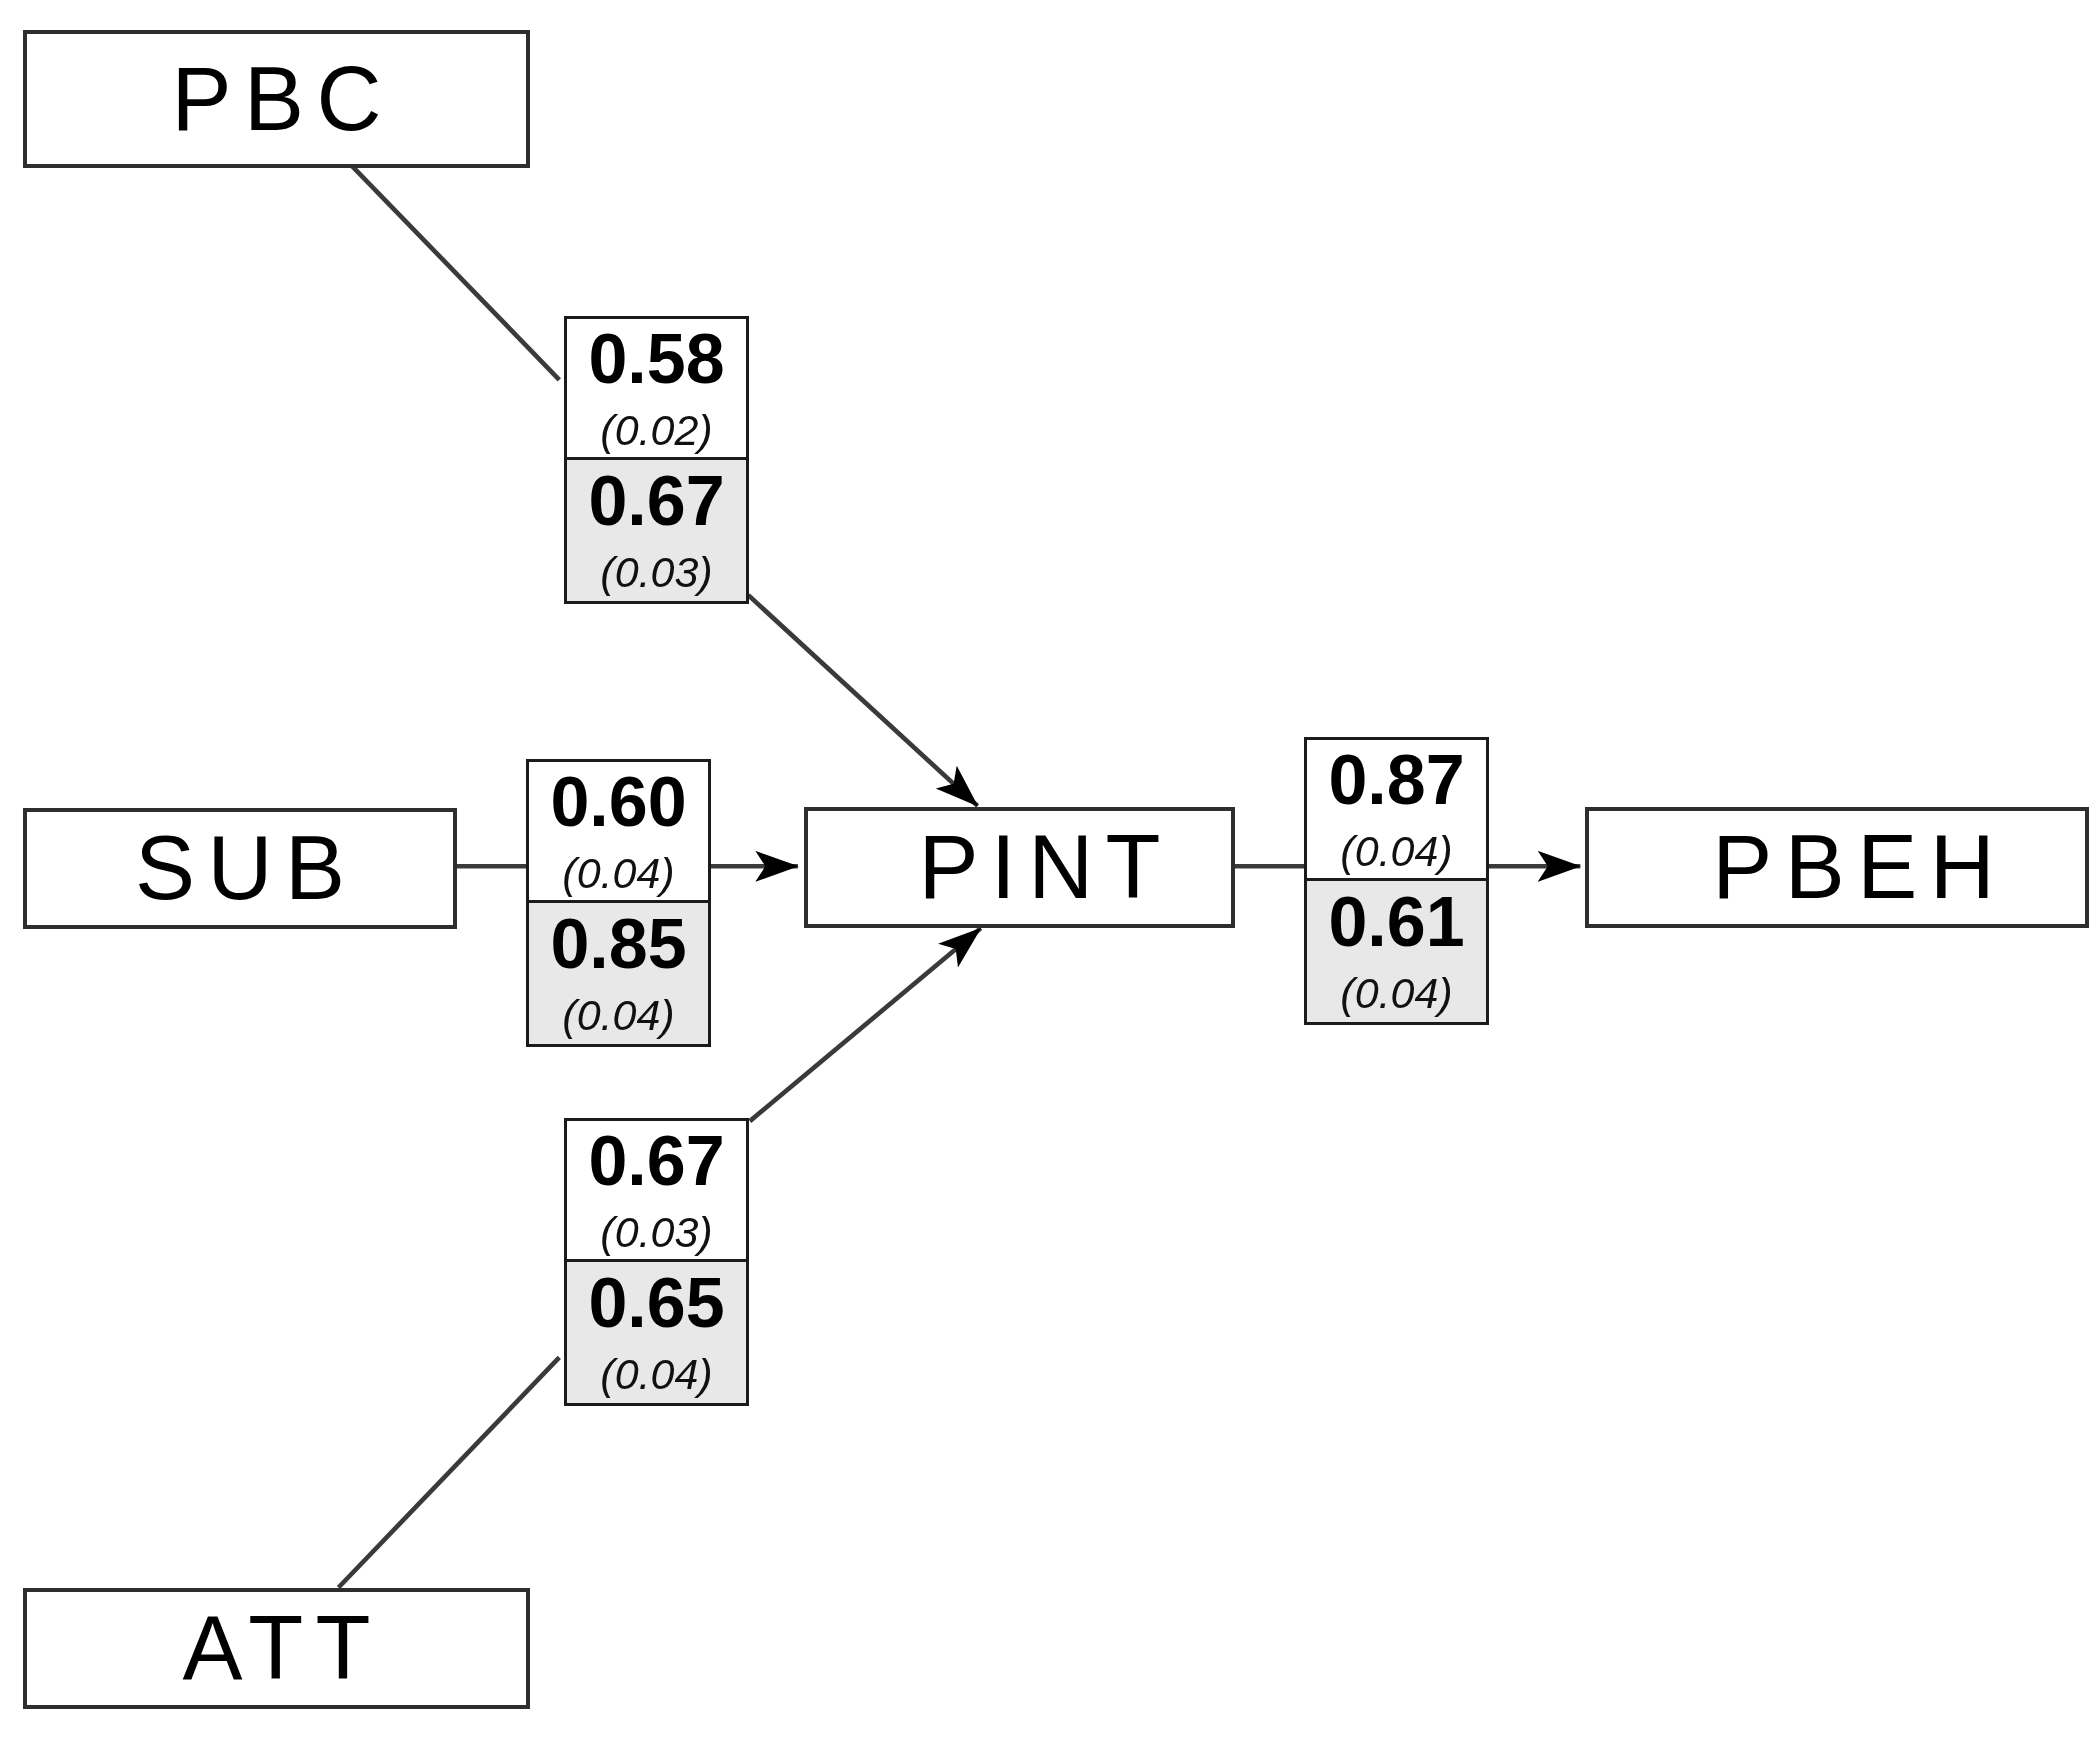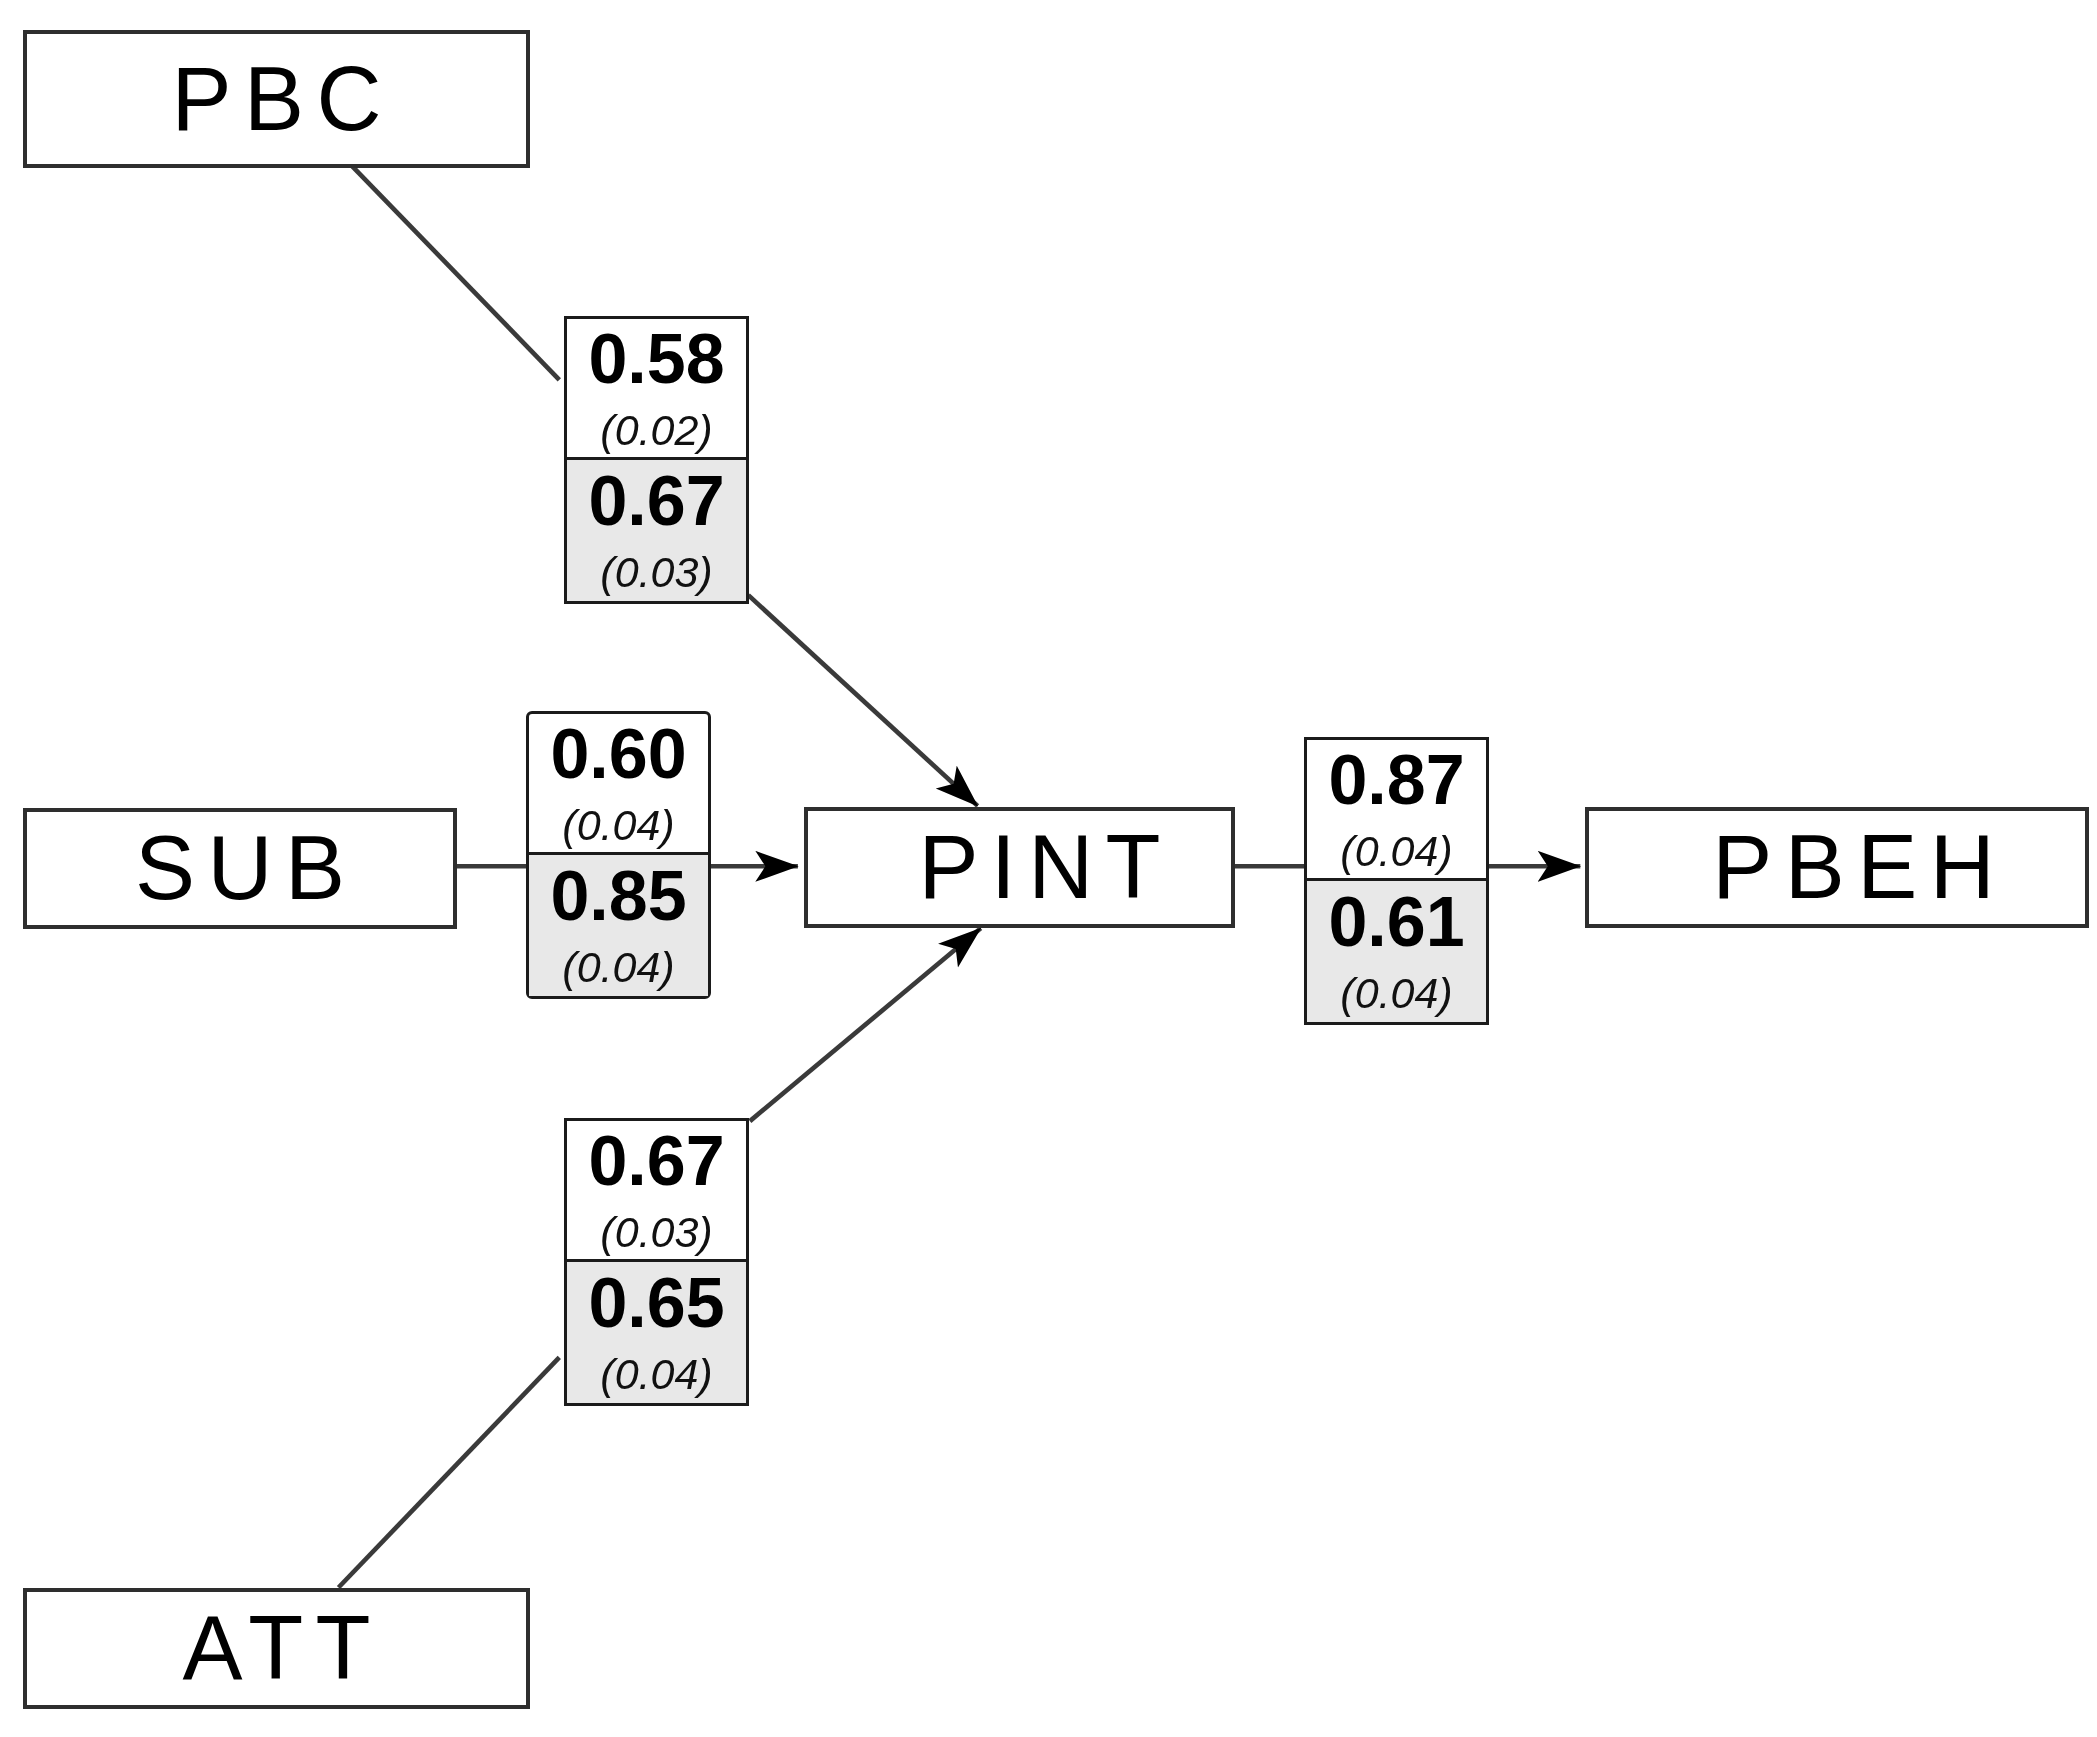--- a/index.html
+++ b/index.html
@@ -43,21 +43,21 @@
   .node-pbeh { left: 1585px; top: 807px; width: 504px; height: 121px; padding-left: 33px; }
 
   .plabel {
     position: absolute;
     box-sizing: border-box;
     width: 185px;
     border: 3.9px solid #1b1b1b;
     background: #ffffff;
   }
   .plabel-pbc  { left: 564px;  top: 316px; }
-  .plabel-sub  { left: 526px;  top: 711px; border-radius: 6px; }
+  .plabel-sub  { left: 526px;  top: 759px; }
   .plabel-pbeh { left: 1304px; top: 737px; }
   .plabel-att  { left: 564px;  top: 1118px; }
 
   .pcell {
     box-sizing: border-box;
     height: 141px;
     display: flex;
     flex-direction: column;
     align-items: center;
     justify-content: center;

